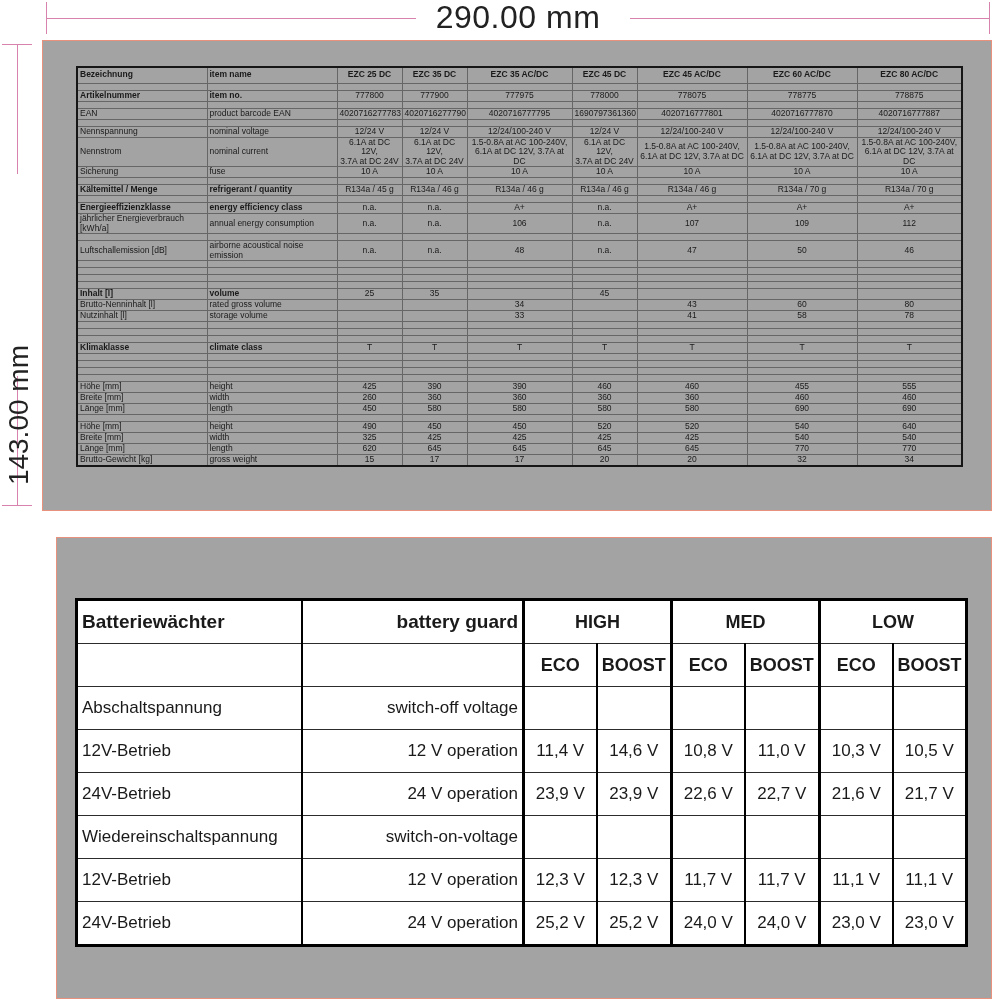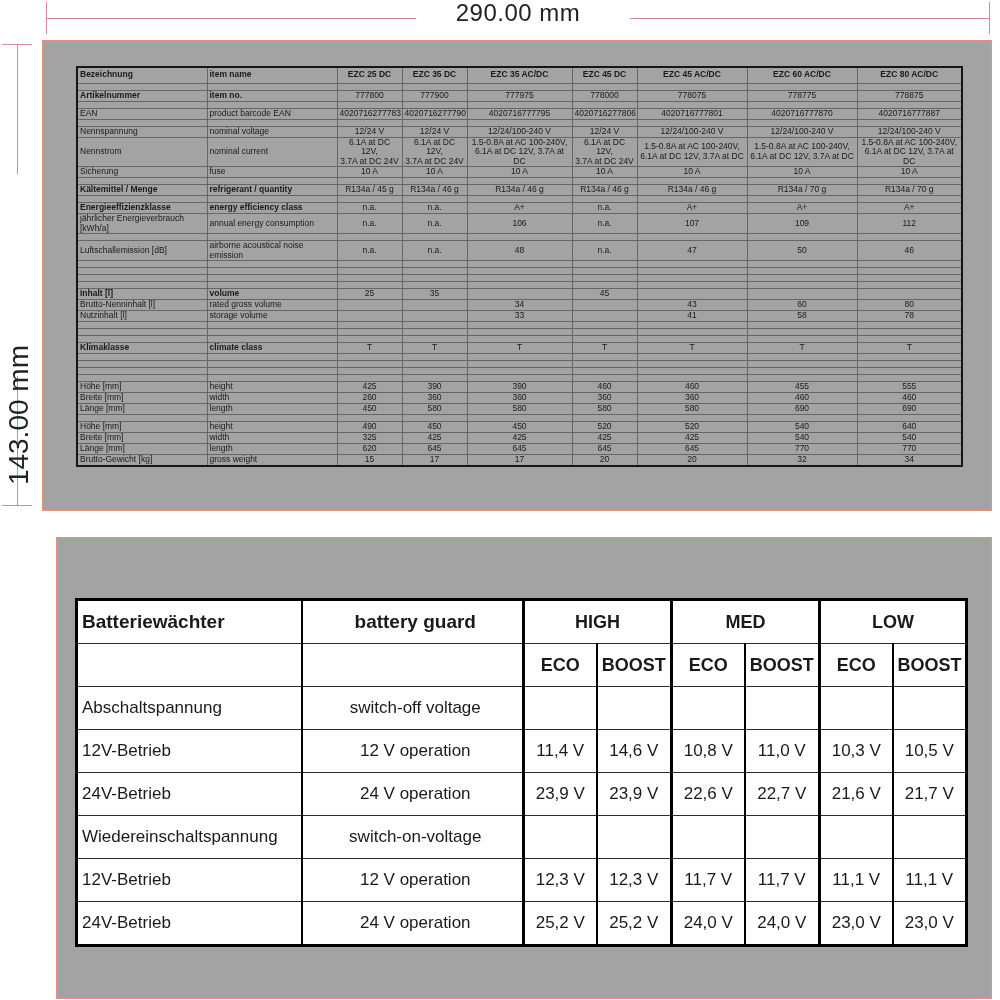--- a/index.html
+++ b/index.html
@@ -10,21 +10,21 @@
     --frame:#e8917c;--dim:#d783ae;--grid:#666;--border:#161616;
   }
   
   .dim-h{position:absolute;left:46px;top:2px;width:944px;height:32px;}
   .dim-h .tick{position:absolute;top:0;width:1px;height:32px;background:var(--dim);}
   .dim-h .tick.right{right:0;}
   .dim-h .bar{position:absolute;top:16px;height:1px;background:var(--dim);}
   .dim-h .bar.l{left:0;width:370px;}
   .dim-h .bar.r{right:0;width:360px;}
   .dim-h .lbl{position:absolute;left:0;right:0;top:-3px;text-align:center;
-    font-size:24px;color:#222;letter-spacing:.5px;}
+    font-size:32px;color:#222;letter-spacing:.5px;}
   .dim-v{position:absolute;left:2px;top:44px;width:30px;height:462px;}
   .dim-v .tick{position:absolute;left:0;width:30px;height:1px;background:var(--dim);}
   .dim-v .tick.bot{bottom:0;}
   .dim-v .bar{position:absolute;left:15px;width:1px;background:var(--dim);}
   .dim-v .bar.t{top:0;height:130px;}
   .dim-v .bar.b{bottom:0;height:130px;}
   .dim-v .lbl{position:absolute;left:1px;top:50%;transform:translate(0,-50%) ;
     writing-mode:vertical-rl;text-orientation:mixed;rotate:180deg;
     font-size:28px;color:#222;white-space:nowrap;}
   
@@ -43,21 +43,21 @@
   #spec tr.hd th{font-weight:bold;}
   #spec tr.sp{height:7px;}
   #spec tr.row{height:11px;}
   #spec tr.bold td:first-child,#spec tr.bold td:nth-child(2){font-weight:bold;}
   
   #battery{position:absolute;left:18px;top:60px;width:890px;
     font-size:17px;border:3px solid #000;}
   #battery td,#battery th{border:1px solid #2c2c2c;padding:0 4px;height:42px;
     text-align:center;vertical-align:middle;background:#fff;}
   #battery td:first-child,#battery th:first-child{text-align:left;}
-  #battery td:nth-child(2),#battery th:nth-child(2){text-align:center;padding-left:10px;}
+  #battery td:nth-child(2),#battery th:nth-child(2){text-align:right;padding-left:10px;}
   #battery .t{font-weight:bold;font-size:19px;}
   #battery th{font-weight:bold;font-size:18px;}
   #battery .sep2{border-left:2px solid #000;}
   #battery .sep3{border-left:3px solid #000;}
 </style>
 </head>
 <body style="--frame: #e8917c; --dim: #d783ae; --grid: #666666; --border: #161616;">
 
 <div class="dim-h">
   <div class="tick"></div>
@@ -132,21 +132,21 @@
           <td></td>
           <td></td>
           <td></td>
         </tr>
         <tr class="row">
           <td>EAN</td>
           <td>product barcode EAN</td>
           <td>4020716277783</td>
           <td>4020716277790</td>
           <td>4020716777795</td>
-          <td>4020716277806</td>
+          <td>1690797361360</td>
           <td>4020716777801</td>
           <td>4020716777870</td>
           <td>4020716777887</td>
         </tr>
         <tr class="sp">
           <td></td>
           <td></td>
           <td></td>
           <td></td>
           <td></td>

